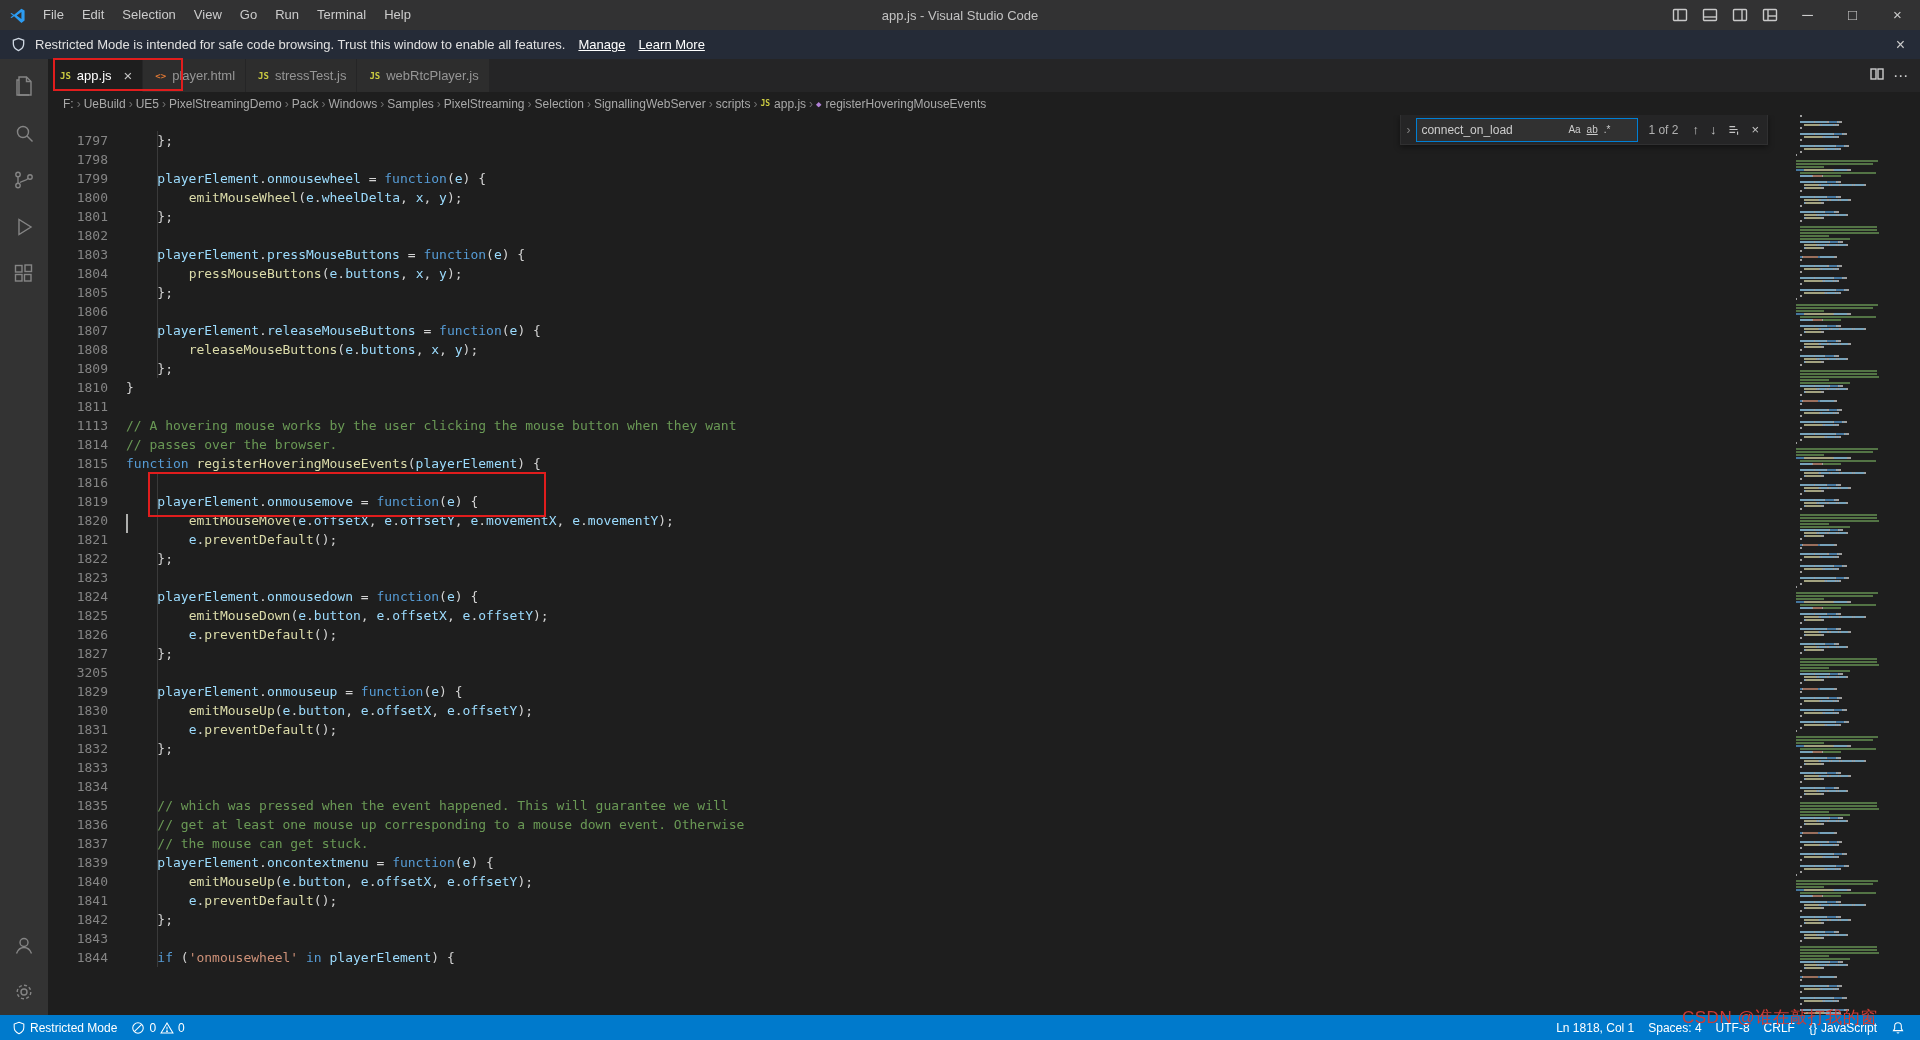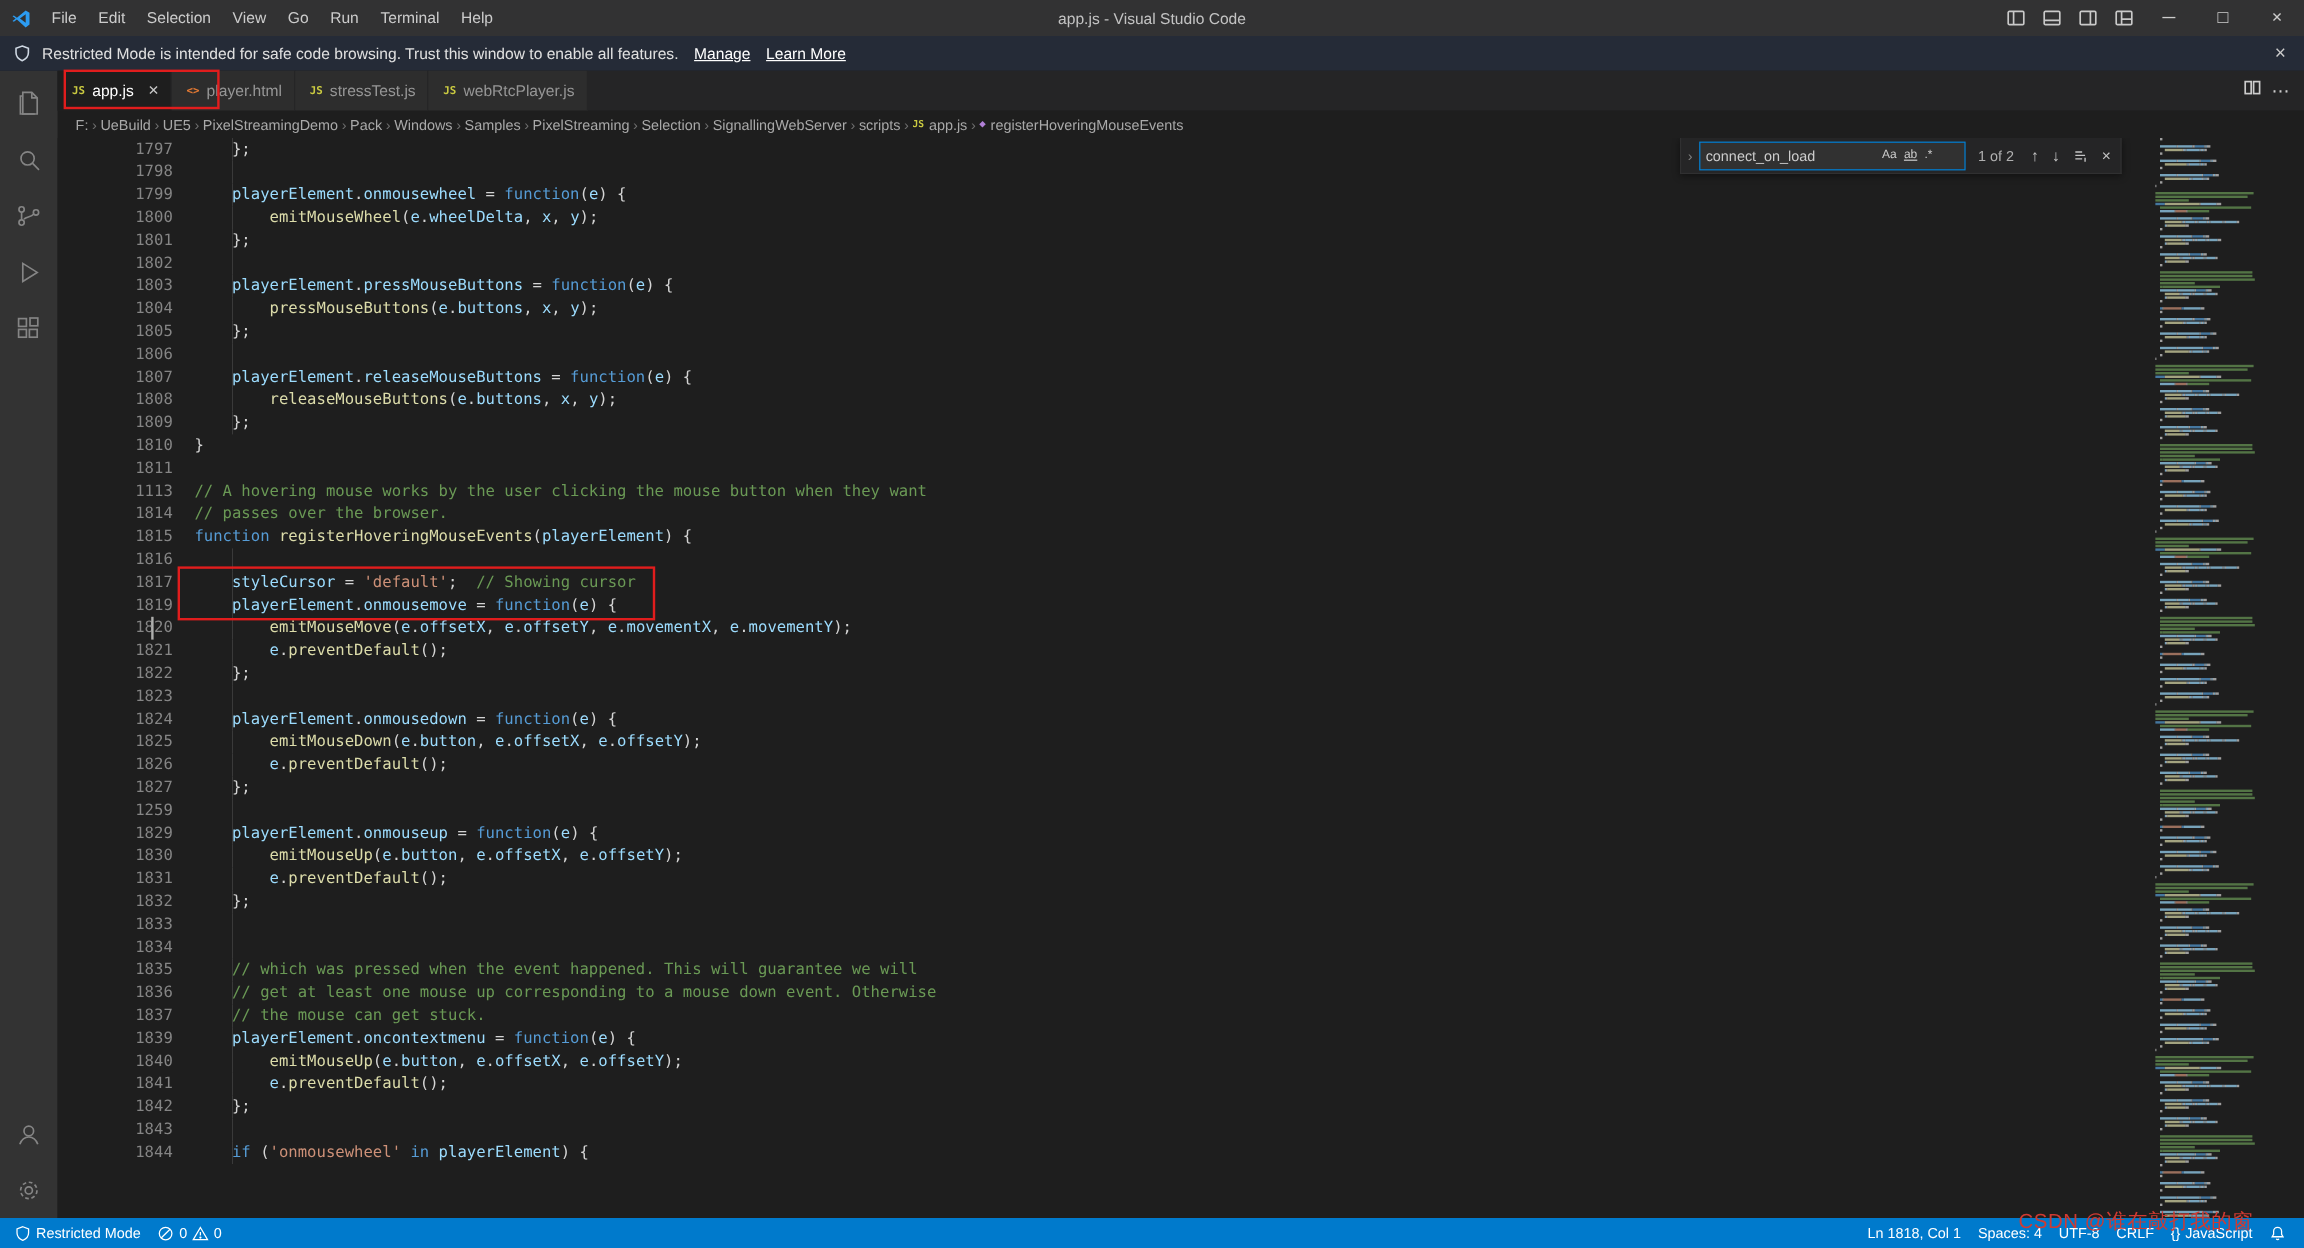--- a/index.html
+++ b/index.html
@@ -52,21 +52,21 @@
   
   .breadcrumb { height:23px; display:flex; align-items:center; font-size:12px; color:#a9a9a9; padding-left:15px; }
   .bc-sep { padding:0 3px; color:#6e6e6e; }
   .bc-item { display:flex; align-items:center; gap:4px; }
   .bc-icon { font-weight:bold; font-family:"DejaVu Sans Mono",monospace; }
   .bc-js { color:#cbcb41; font-size:8px; }
   .bc-symbol { color:#b180d7; font-size:9px; }
 
   
   .editor { flex:1; position:relative; overflow:hidden; background:#1e1e1e; }
-  .code-lines { position:absolute; top:0; left:0; right:0;margin-left:36px; }
+  .code-lines { position:absolute; top:16px; left:0; right:0; }
   .code-line { display:flex; height:19px; line-height:19px; white-space:pre;
                font-family:"DejaVu Sans Mono",monospace; font-size:13px; }
   .ln { flex:none; width:60px; text-align:right; color:#858585; }
   .code-text { margin-left:18px; }
   .current { background:rgba(255,255,255,0.04); }
   .current .ln { color:#c6c6c6; }
   .guide { background-image:linear-gradient(90deg,transparent 109px,#3a3a3a 109px,#3a3a3a 110px,transparent 110px); }
   .tok-p { color:#d4d4d4; } .tok-v { color:#9cdcfe; } .tok-k { color:#569cd6; }
   .tok-f { color:#dcdcaa; } .tok-s { color:#ce9178; } .tok-c { color:#6a9955; }
   .tok-u { color:#6a9955; text-decoration:underline; }
@@ -323,31 +323,30 @@
           <div class="code-line guide"><span class="ln">1806</span><span class="code-text"></span></div>
           <div class="code-line guide"><span class="ln">1807</span><span class="code-text"><span class="tok-p">    </span><span class="tok-v">playerElement</span><span class="tok-p">.</span><span class="tok-v">releaseMouseButtons</span><span class="tok-p"> = </span><span class="tok-k">function</span><span class="tok-p">(</span><span class="tok-v">e</span><span class="tok-p">) {</span></span></div>
           <div class="code-line guide"><span class="ln">1808</span><span class="code-text"><span class="tok-p">        </span><span class="tok-f">releaseMouseButtons</span><span class="tok-p">(</span><span class="tok-v">e</span><span class="tok-p">.</span><span class="tok-v">buttons</span><span class="tok-p">, </span><span class="tok-v">x</span><span class="tok-p">, </span><span class="tok-v">y</span><span class="tok-p">);</span></span></div>
           <div class="code-line guide"><span class="ln">1809</span><span class="code-text"><span class="tok-p">    };</span></span></div>
           <div class="code-line"><span class="ln">1810</span><span class="code-text"><span class="tok-p">}</span></span></div>
           <div class="code-line"><span class="ln">1811</span><span class="code-text"></span></div>
           <div class="code-line"><span class="ln">1113</span><span class="code-text"><span class="tok-c">// A hovering mouse works by the user clicking the mouse button when they want</span></span></div>
           <div class="code-line"><span class="ln">1814</span><span class="code-text"><span class="tok-c">// passes over the browser.</span></span></div>
           <div class="code-line"><span class="ln">1815</span><span class="code-text"><span class="tok-k">function</span><span class="tok-p"> </span><span class="tok-f">registerHoveringMouseEvents</span><span class="tok-p">(</span><span class="tok-v">playerElement</span><span class="tok-p">) {</span></span></div>
           <div class="code-line guide"><span class="ln">1816</span></div>
-          <div class="code-line guide"><span class="ln">1817</span><span class="code-text"><span class="tok-p">    </span><span class="tok-v">styleCursor</span><span class="tok-p"> = </span><span class="tok-s">'default'</span><span class="tok-p">;  </span><span class="tok-c">// Showing cursor</span></span></div>
           <div class="code-line guide"><span class="ln">1819</span><span class="code-text"><span class="tok-p">    </span><span class="tok-v">playerElement</span><span class="tok-p">.</span><span class="tok-v">onmousemove</span><span class="tok-p"> = </span><span class="tok-k">function</span><span class="tok-p">(</span><span class="tok-v">e</span><span class="tok-p">) {</span></span></div>
           <div class="code-line guide"><span class="ln">1820</span><span class="code-text"><span class="tok-p">        </span><span class="tok-f">emitMouseMove</span><span class="tok-p">(</span><span class="tok-v">e</span><span class="tok-p">.</span><span class="tok-v">offsetX</span><span class="tok-p">, </span><span class="tok-v">e</span><span class="tok-p">.</span><span class="tok-v">offsetY</span><span class="tok-p">, </span><span class="tok-v">e</span><span class="tok-p">.</span><span class="tok-v">movementX</span><span class="tok-p">, </span><span class="tok-v">e</span><span class="tok-p">.</span><span class="tok-v">movementY</span><span class="tok-p">);</span></span></div>
           <div class="code-line guide"><span class="ln">1821</span><span class="code-text"><span class="tok-p">        </span><span class="tok-v">e</span><span class="tok-p">.</span><span class="tok-f">preventDefault</span><span class="tok-p">();</span></span></div>
           <div class="code-line guide"><span class="ln">1822</span><span class="code-text"><span class="tok-p">    };</span></span></div>
           <div class="code-line guide"><span class="ln">1823</span><span class="code-text"></span></div>
           <div class="code-line guide"><span class="ln">1824</span><span class="code-text"><span class="tok-p">    </span><span class="tok-v">playerElement</span><span class="tok-p">.</span><span class="tok-v">onmousedown</span><span class="tok-p"> = </span><span class="tok-k">function</span><span class="tok-p">(</span><span class="tok-v">e</span><span class="tok-p">) {</span></span></div>
           <div class="code-line guide"><span class="ln">1825</span><span class="code-text"><span class="tok-p">        </span><span class="tok-f">emitMouseDown</span><span class="tok-p">(</span><span class="tok-v">e</span><span class="tok-p">.</span><span class="tok-v">button</span><span class="tok-p">, </span><span class="tok-v">e</span><span class="tok-p">.</span><span class="tok-v">offsetX</span><span class="tok-p">, </span><span class="tok-v">e</span><span class="tok-p">.</span><span class="tok-v">offsetY</span><span class="tok-p">);</span></span></div>
           <div class="code-line guide"><span class="ln">1826</span><span class="code-text"><span class="tok-p">        </span><span class="tok-v">e</span><span class="tok-p">.</span><span class="tok-f">preventDefault</span><span class="tok-p">();</span></span></div>
           <div class="code-line guide"><span class="ln">1827</span><span class="code-text"><span class="tok-p">    };</span></span></div>
-          <div class="code-line guide"><span class="ln">1259</span><span class="code-text"></span></div>
+          <div class="code-line guide"><span class="ln">3205</span><span class="code-text"></span></div>
           <div class="code-line guide"><span class="ln">1829</span><span class="code-text"><span class="tok-p">    </span><span class="tok-v">playerElement</span><span class="tok-p">.</span><span class="tok-v">onmouseup</span><span class="tok-p"> = </span><span class="tok-k">function</span><span class="tok-p">(</span><span class="tok-v">e</span><span class="tok-p">) {</span></span></div>
           <div class="code-line guide"><span class="ln">1830</span><span class="code-text"><span class="tok-p">        </span><span class="tok-f">emitMouseUp</span><span class="tok-p">(</span><span class="tok-v">e</span><span class="tok-p">.</span><span class="tok-v">button</span><span class="tok-p">, </span><span class="tok-v">e</span><span class="tok-p">.</span><span class="tok-v">offsetX</span><span class="tok-p">, </span><span class="tok-v">e</span><span class="tok-p">.</span><span class="tok-v">offsetY</span><span class="tok-p">);</span></span></div>
           <div class="code-line guide"><span class="ln">1831</span><span class="code-text"><span class="tok-p">        </span><span class="tok-v">e</span><span class="tok-p">.</span><span class="tok-f">preventDefault</span><span class="tok-p">();</span></span></div>
           <div class="code-line guide"><span class="ln">1832</span><span class="code-text"><span class="tok-p">    };</span></span></div>
           <div class="code-line guide"><span class="ln">1833</span><span class="code-text"></span></div>
           <div class="code-line guide"><span class="ln">1834</span></div>
           <div class="code-line guide"><span class="ln">1835</span><span class="code-text"><span class="tok-c">    // which was pressed when the event happened. This will guarantee we will</span></span></div>
           <div class="code-line guide"><span class="ln">1836</span><span class="code-text"><span class="tok-c">    // get at least one mouse up corresponding to a mouse down event. Otherwise</span></span></div>
           <div class="code-line guide"><span class="ln">1837</span><span class="code-text"><span class="tok-c">    // the mouse can get stuck.</span></span></div>
           <div class="code-line guide"><span class="ln">1839</span><span class="code-text"><span class="tok-p">    </span><span class="tok-v">playerElement</span><span class="tok-p">.</span><span class="tok-v">oncontextmenu</span><span class="tok-p"> = </span><span class="tok-k">function</span><span class="tok-p">(</span><span class="tok-v">e</span><span class="tok-p">) {</span></span></div>

